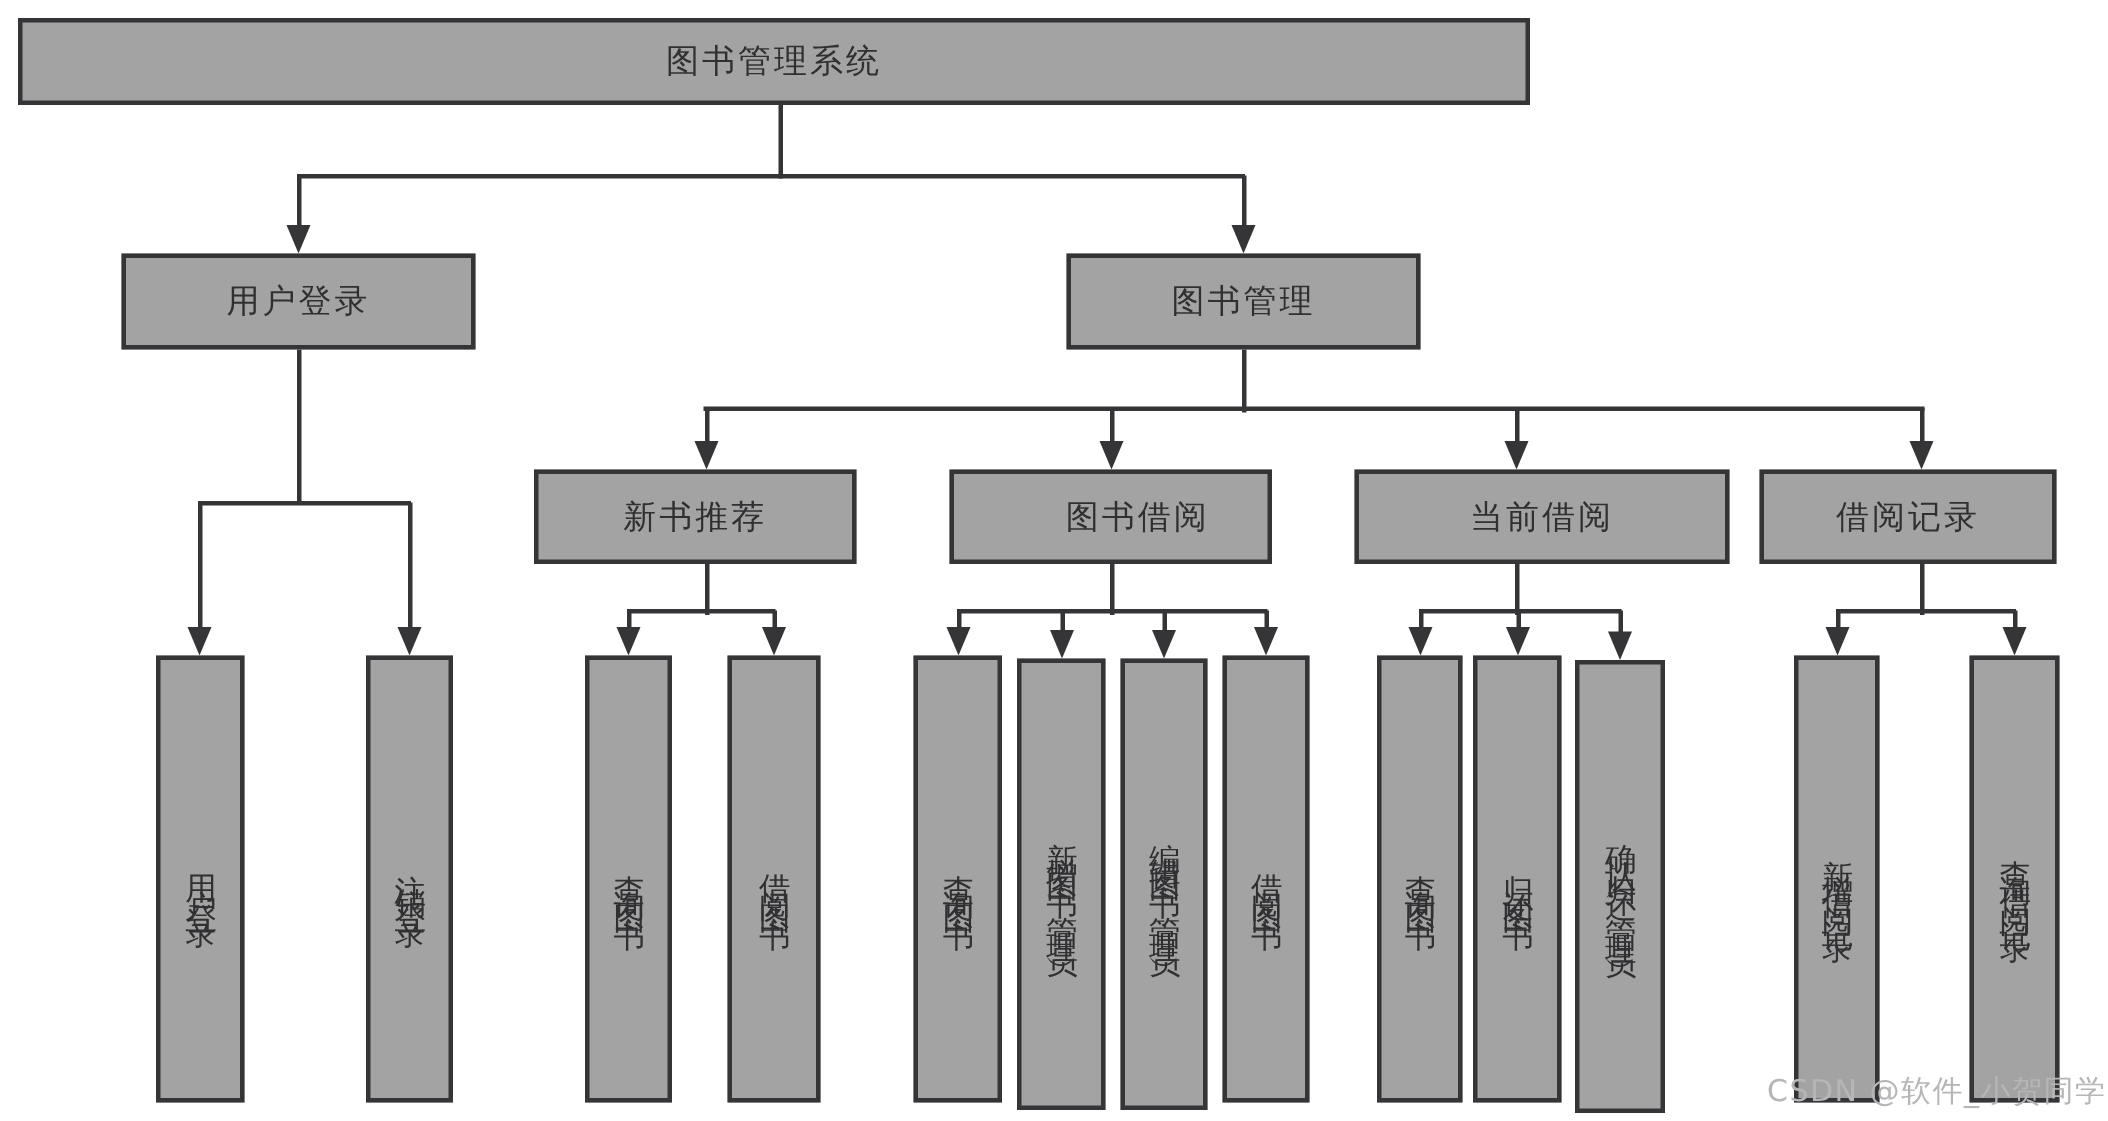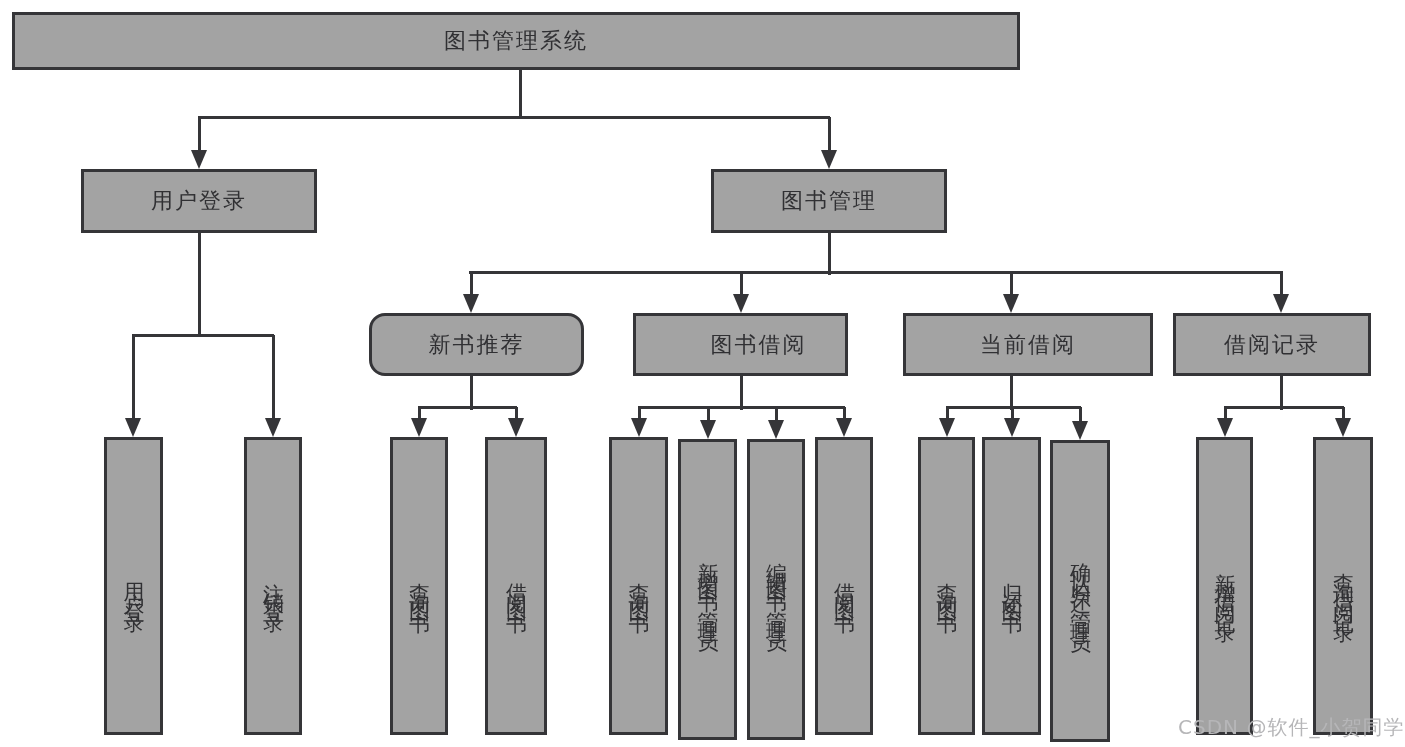--- a/index.html
+++ b/index.html
@@ -106,21 +106,21 @@
   <div id="nodes">
       <div class="box h-label" style="left: 12px; top: 12px; width: 1008px; height: 58px;">
         <span class="lbl">图书管理系统</span>
       </div>
       <div class="box h-label" style="left: 81px; top: 169px; width: 236px; height: 64px;">
         <span class="lbl">用户登录</span>
       </div>
       <div class="box h-label" style="left: 711px; top: 169px; width: 236px; height: 64px;">
         <span class="lbl">图书管理</span>
       </div>
-      <div class="box h-label" style="left: 369px; top: 313px; width: 215px; height: 63px; border-radius: 16px;">
+      <div class="box h-label" style="left: 356px; top: 313px; width: 215px; height: 63px;">
         <span class="lbl">新书推荐</span>
       </div>
       <div class="box h-label" style="left: 633px; top: 313px; width: 215px; height: 63px; padding-left: 36px;">
         <span class="lbl">图书借阅</span>
       </div>
       <div class="box h-label" style="left: 903px; top: 313px; width: 250px; height: 63px;">
         <span class="lbl">当前借阅</span>
       </div>
       <div class="box h-label" style="left: 1173px; top: 313px; width: 198px; height: 63px;">
         <span class="lbl">借阅记录</span>

